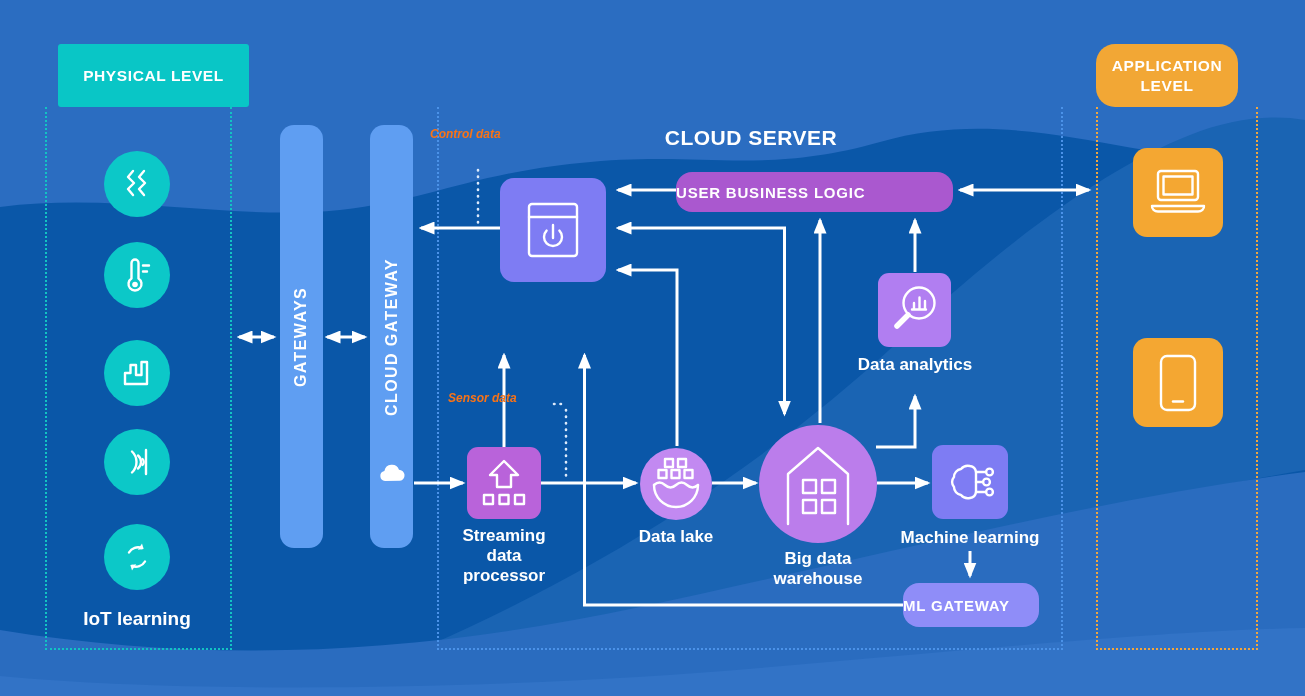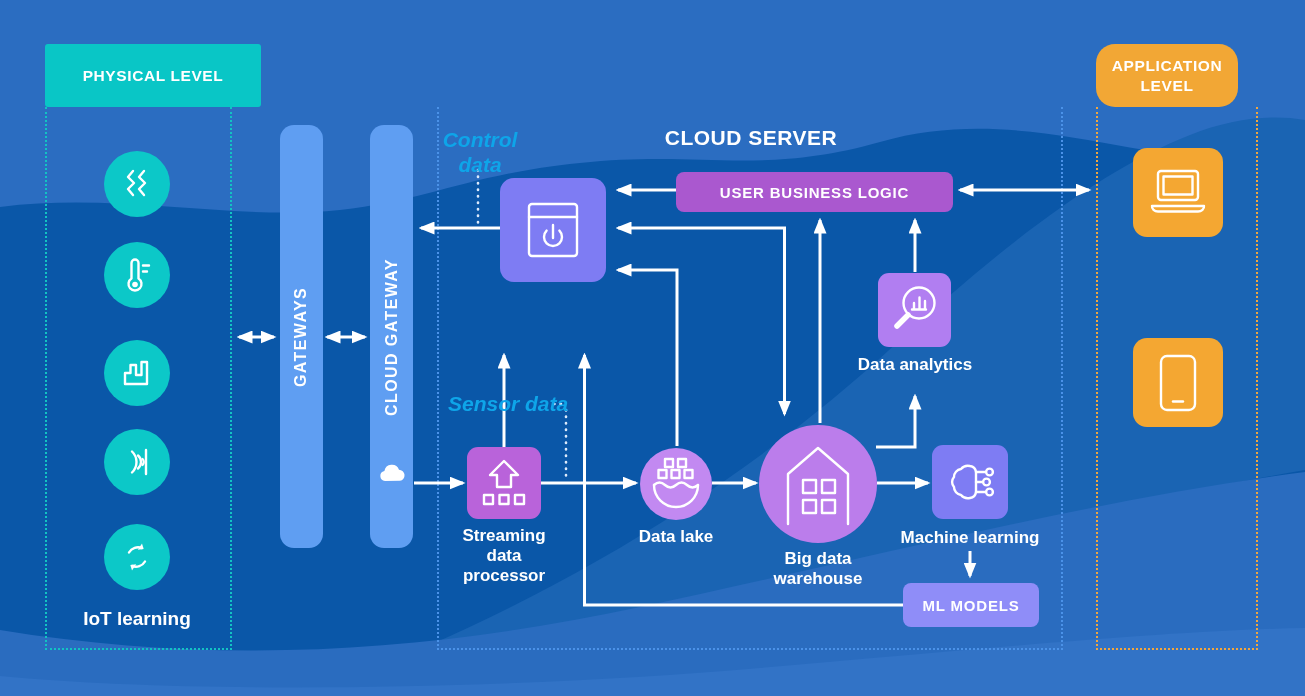--- a/index.html
+++ b/index.html
@@ -17,25 +17,25 @@
   .hdr.app{background:#f2a735;}
   .vbar{position:absolute;z-index:3;width:43px;background:#5f9ef2;border-radius:14px;
         display:flex;align-items:center;justify-content:center;}
   .vtext{transform:rotate(-90deg);white-space:nowrap;font-weight:bold;font-size:16px;letter-spacing:1.4px;}
   .cloud-glyph{position:absolute;left:50%;transform:translateX(-50%);bottom:62px;}
   .sensor{position:absolute;z-index:3;width:66px;height:66px;border-radius:50%;background:#0cc8c8;
           display:flex;align-items:center;justify-content:center;}
   .node{position:absolute;z-index:4;display:flex;align-items:center;justify-content:center;}
   .rbox{border-radius:14px;}
   .circ{border-radius:50%;}
-  .bar-label{position:absolute;z-index:4;display:flex;align-items:center;justify-content:center;
-             font-weight:bold;letter-spacing:.8px;font-size:15px;border-radius:8px;}
+  .bar-label{position:absolute;z-index:4;display:flex;align-items:center;justify-content:flex-start;
+             font-weight:bold;letter-spacing:.8px;font-size:15px;border-radius:16px;}
   .lbl{position:absolute;z-index:5;text-align:center;font-weight:bold;font-size:17px;line-height:1.18;}
-  .annot{position:absolute;z-index:5;font-style:italic;font-weight:bold;font-size:21px;color:#0ea5e9;
-         text-align:center;line-height:1.2;}
+  .annot{position:absolute;z-index:5;font-style:italic;font-weight:bold;font-size:12px;color:#f97316;
+         line-height:1.2;}
   .title{position:absolute;z-index:5;text-align:center;font-weight:bold;font-size:21px;letter-spacing:.5px;}
   svg.links{position:absolute;left:0;top:0;z-index:2;}
   .stroke-ic{stroke:#fff;fill:none;stroke-width:2.4;stroke-linecap:round;stroke-linejoin:round;}
 </style>
 </head>
 <body>
 
 <div class="stage">
 
   <svg class="bg" width="1305" height="696" viewBox="0 0 1305 696">
@@ -43,21 +43,21 @@
     <path d="M0,0 H1305 V150 C1180,188 1040,96 880,142 C760,176 700,150 580,163 C470,174 430,200 340,210 C230,221 120,192 0,207 Z" fill="#2b6dc1"></path>
     <path d="M1305,120 V470 C1100,505 900,560 700,600 C560,628 480,640 430,645 C600,570 760,470 900,340 C1000,248 1100,170 1190,135 C1230,119 1270,114 1305,120 Z" fill="#1a64b3"></path>
     <path d="M0,630 C220,666 430,652 640,607 C880,556 1090,500 1305,472 V696 H0 Z" fill="#2a6cbf"></path>
     <path d="M0,676 C200,695 520,689 760,668 C1000,647 1180,630 1305,628 V696 H0 Z" fill="#3273c6"></path>
   </svg>
 
   <div class="region physical" style="left:45px;top:107px;width:187px;height:543px;"></div>
   <div class="region dp" style="left:437px;top:107px;width:626px;height:543px;"></div>
   <div class="region app" style="left:1096px;top:107px;width:162px;height:543px;"></div>
 
-  <div class="hdr physical" style="left:45px;top:44px;width:216px;height:63px;">
+  <div class="hdr physical" style="left:58px;top:44px;width:191px;height:63px;">
     <span>PHYSICAL LEVEL</span>
   </div>
   <div class="hdr app" style="left:1096px;top:44px;width:142px;height:63px;padding:4px 14px;box-sizing:border-box;border-radius:19px;">
     <span>APPLICATION LEVEL</span>
   </div>
 
   <div class="vbar" style="left:280px;top:125px;height:423px;">
     <span class="vtext">GATEWAYS</span>
   </div>
   <div class="vbar" style="left:370px;top:125px;height:423px;">
@@ -213,21 +213,21 @@
       <path class="stroke-ic" d="M28,10 a9,9 0 0 0 -9,3 a8,8 0 0 0 -7,8 a7.5,7.5 0 0 0 0,10 a8,8 0 0 0 7,8 a9,9 0 0 0 9,3 a7,7 0 0 0 6,-6 V16 a7,7 0 0 0 -6,-6 z"></path>
       <path class="stroke-ic" d="M34,16 h9 M34,26 h6 M34,36 h9"></path>
       <circle class="stroke-ic" cx="47.5" cy="16" r="3.4"></circle>
       <circle class="stroke-ic" cx="44.5" cy="26" r="3.4"></circle>
       <circle class="stroke-ic" cx="47.5" cy="36" r="3.4"></circle>
     </svg>
   </div>
   <div class="lbl" style="left:885px;top:528px;width:170px;white-space:nowrap;">Machine learning</div>
 
   <div class="bar-label" style="left:903px;top:583px;width:136px;height:44px;background:#8f8df8;">
-    <span>ML MODELS</span>
+    <span>ML GATEWAY</span>
   </div>
 
   <div class="node rbox" style="left:1133px;top:148px;width:90px;height:89px;background:#f4a732;">
     <svg width="64" height="48" viewBox="0 0 64 48">
       <rect class="stroke-ic" x="12" y="2" width="40" height="29" rx="3"></rect>
       <rect class="stroke-ic" x="17.5" y="7.5" width="29" height="18"></rect>
       <path class="stroke-ic" d="M6,37 h52 a6,5 0 0 1 -6,5.5 h-40 a6,5 0 0 1 -6,-5.5 z"></path>
     </svg>
   </div>
 

